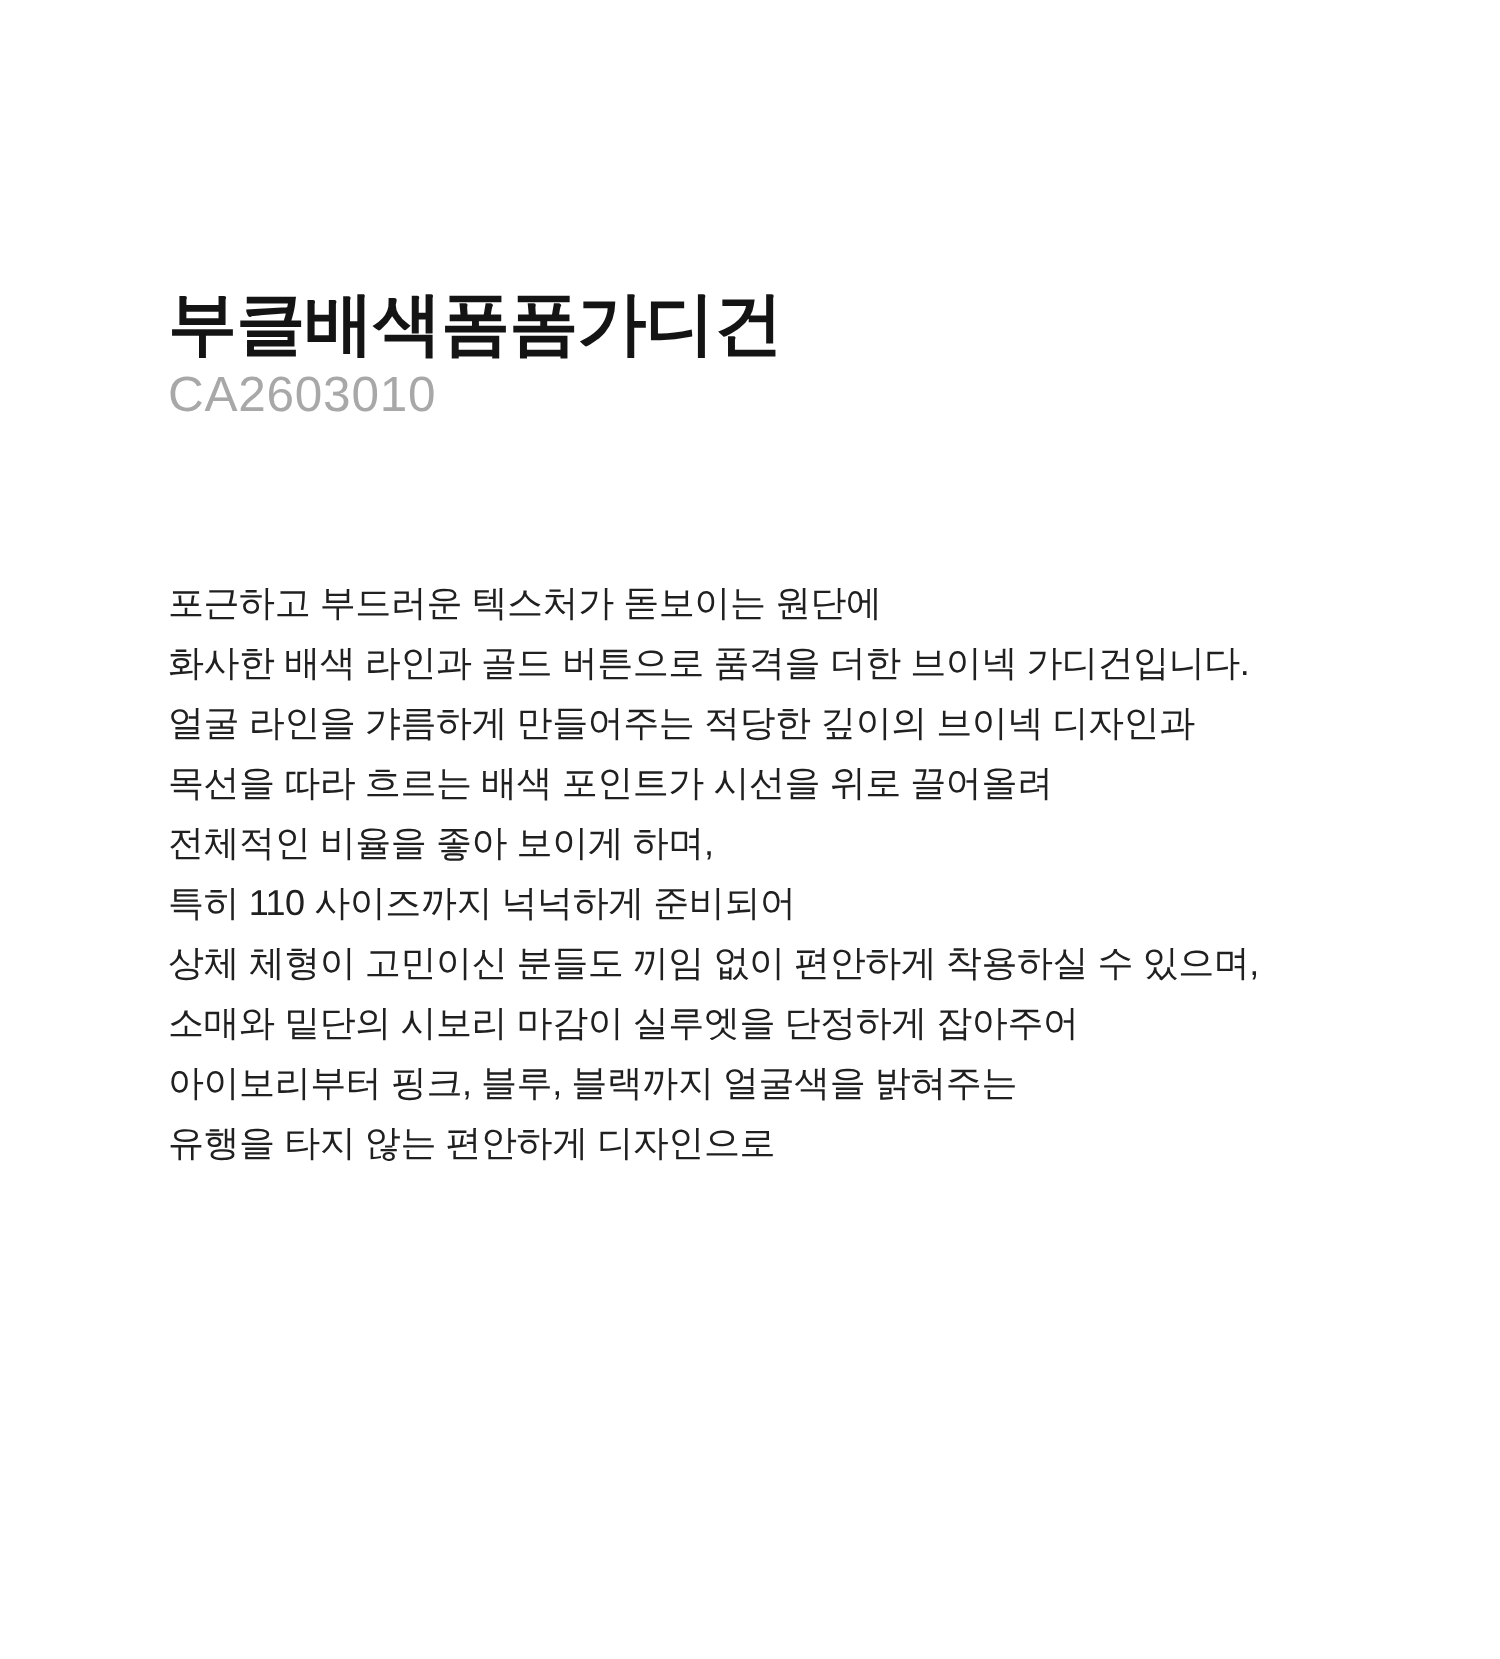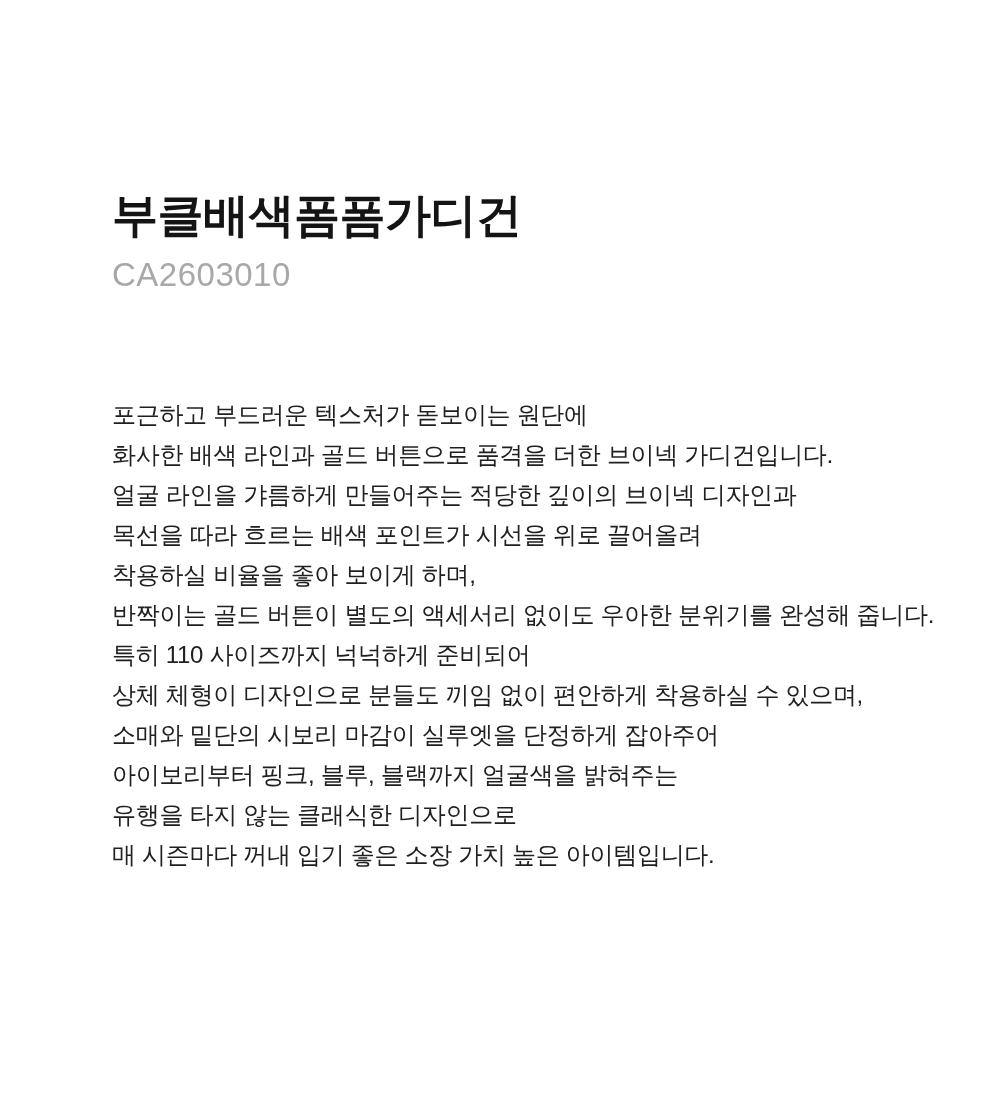--- a/index.html
+++ b/index.html
@@ -25,21 +25,21 @@
   .product-title {
     font-size: 46px;
     line-height: 55px;
     font-weight: 700;
     color: #141414;
     letter-spacing: -0.5px;
     white-space: nowrap;
   }
 
   .product-code {
-    margin-top: 12px;
+    margin-top: 0;
     font-size: 33px;
     line-height: 40px;
     font-weight: 400;
     color: #a8a8a8;
     letter-spacing: 0.5px;
     white-space: nowrap;
   }
 
   .description {
     margin-top: 100px;
@@ -62,23 +62,21 @@
 
   <h1 class="product-title">부클배색폼폼가디건</h1>
 
   <div class="product-code">CA2603010</div>
 
   <div class="description">
       <div class="desc-line">포근하고 부드러운 텍스처가 돋보이는 원단에</div>
       <div class="desc-line">화사한 배색 라인과 골드 버튼으로 품격을 더한 브이넥 가디건입니다.</div>
       <div class="desc-line">얼굴 라인을 갸름하게 만들어주는 적당한 깊이의 브이넥 디자인과</div>
       <div class="desc-line">목선을 따라 흐르는 배색 포인트가 시선을 위로 끌어올려</div>
-      <div class="desc-line">착용하실 비율을 좋아 보이게 하며,</div>
-      <div class="desc-line">반짝이는 골드 버튼이 별도의 액세서리 없이도 우아한 분위기를 완성해 줍니다.</div>
+      <div class="desc-line">전체적인 비율을 좋아 보이게 하며,</div>
       <div class="desc-line">특히 110 사이즈까지 넉넉하게 준비되어</div>
-      <div class="desc-line">상체 체형이 디자인으로 분들도 끼임 없이 편안하게 착용하실 수 있으며,</div>
+      <div class="desc-line">상체 체형이 고민이신 분들도 끼임 없이 편안하게 착용하실 수 있으며,</div>
       <div class="desc-line">소매와 밑단의 시보리 마감이 실루엣을 단정하게 잡아주어</div>
       <div class="desc-line">아이보리부터 핑크, 블루, 블랙까지 얼굴색을 밝혀주는</div>
-      <div class="desc-line">유행을 타지 않는 클래식한 디자인으로</div>
-      <div class="desc-line">매 시즌마다 꺼내 입기 좋은 소장 가치 높은 아이템입니다.</div>
+      <div class="desc-line">유행을 타지 않는 편안하게 디자인으로</div>
     </div>
 
 </div>
 
 </body></html>

